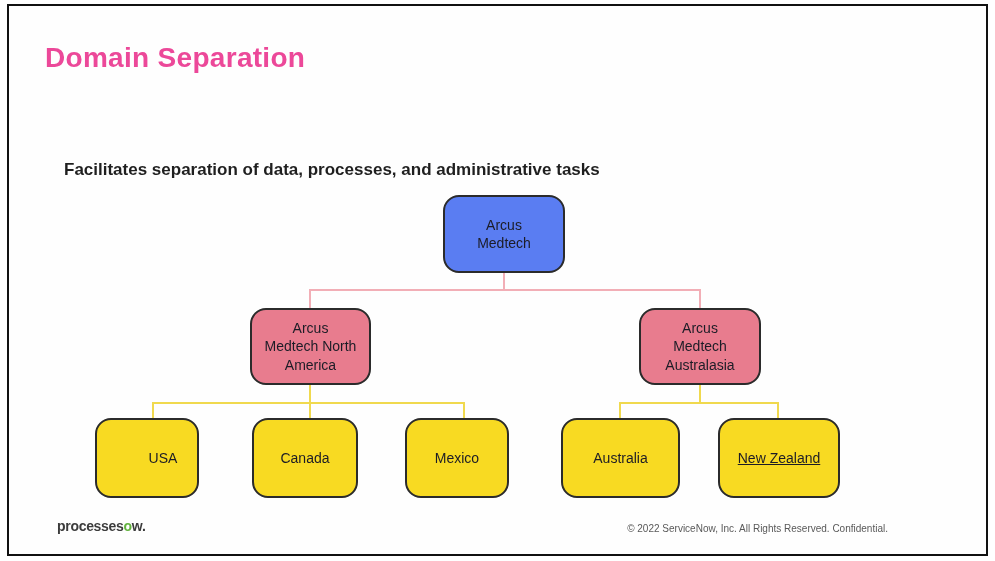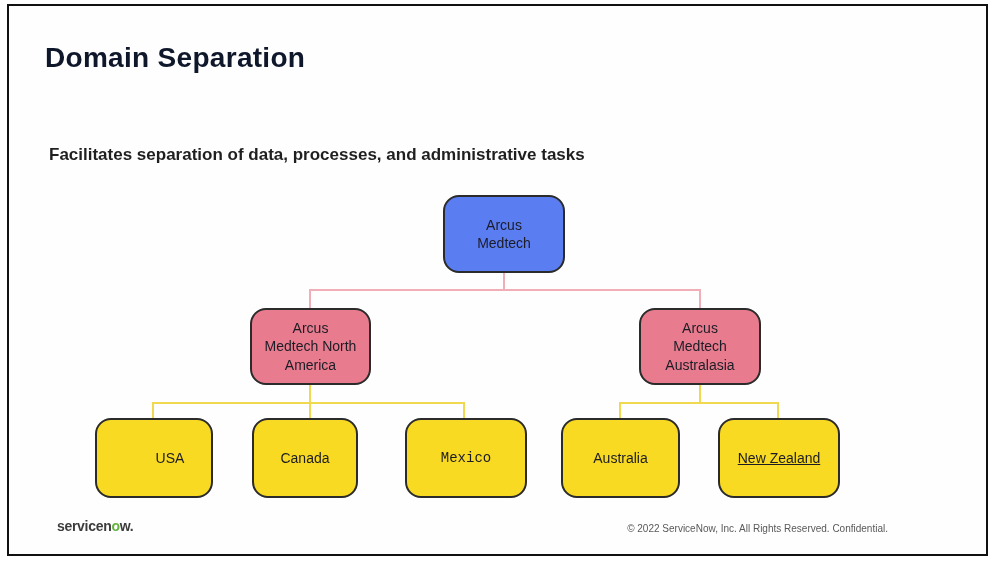--- a/index.html
+++ b/index.html
@@ -25,29 +25,29 @@
     box-sizing: border-box;
     background: #fefefe;
   }
   .title {
     position: absolute;
     left: 45px;
     top: 42px;
     margin: 0;
     font-size: 28px;
     font-weight: bold;
-    color: #0f172a;
+    color: #ec4899;
     letter-spacing: 0.3px;
     text-align: right;
   }
   .subtitle {
     position: absolute;
     left: 48px;
     top: 144px;
-    margin: 1px;
+    margin: 16px;
     font-size: 17px;
     font-weight: bold;
     color: #1f1f1f;
   }
   .node {
     position: absolute;
     box-sizing: border-box;
     border: 2px solid #2b2b2b;
     border-radius: 16px;
     display: flex;
@@ -115,26 +115,26 @@
 Medtech</div>
 
   <div class="node node-branch" style="left:250px; top:308px; width:121px; height:77px;">Arcus
 Medtech North
 America</div>
 
   <div class="node node-branch" style="left:639px; top:308px; width:122px; height:77px;">Arcus
 Medtech
 Australasia</div>
 
-  <div class="node node-leaf" style="left:95px; top:418px; width:118px; height:80px;padding-left:32px;">USA</div>
+  <div class="node node-leaf" style="left:95px; top:418px; width:104px; height:80px;padding-left:32px;">USA</div>
 
   <div class="node node-leaf" style="left:252px; top:418px; width:106px; height:80px;">Canada</div>
 
-  <div class="node node-leaf" style="left:405px; top:418px; width:122px; height:80px;font-family:Liberation Mono, monospace;">Mexico</div>
+  <div class="node node-leaf" style="left:405px; top:418px; width:104px; height:80px;">Mexico</div>
 
   <div class="node node-leaf" style="left:561px; top:418px; width:119px; height:80px;">Australia</div>
 
   <div class="node node-leaf" style="left:718px; top:418px; width:122px; height:80px;text-decoration:underline;">New Zealand</div>
 
-  <div class="logo"><span>servicen</span><span class="green">o</span><span>w</span><span>.</span></div>
+  <div class="logo"><span>processes</span><span class="green">o</span><span>w</span><span>.</span></div>
 
   <div class="copyright">© 2022 ServiceNow, Inc. All Rights Reserved. Confidential.</div>
 </div>
 
 </body></html>

